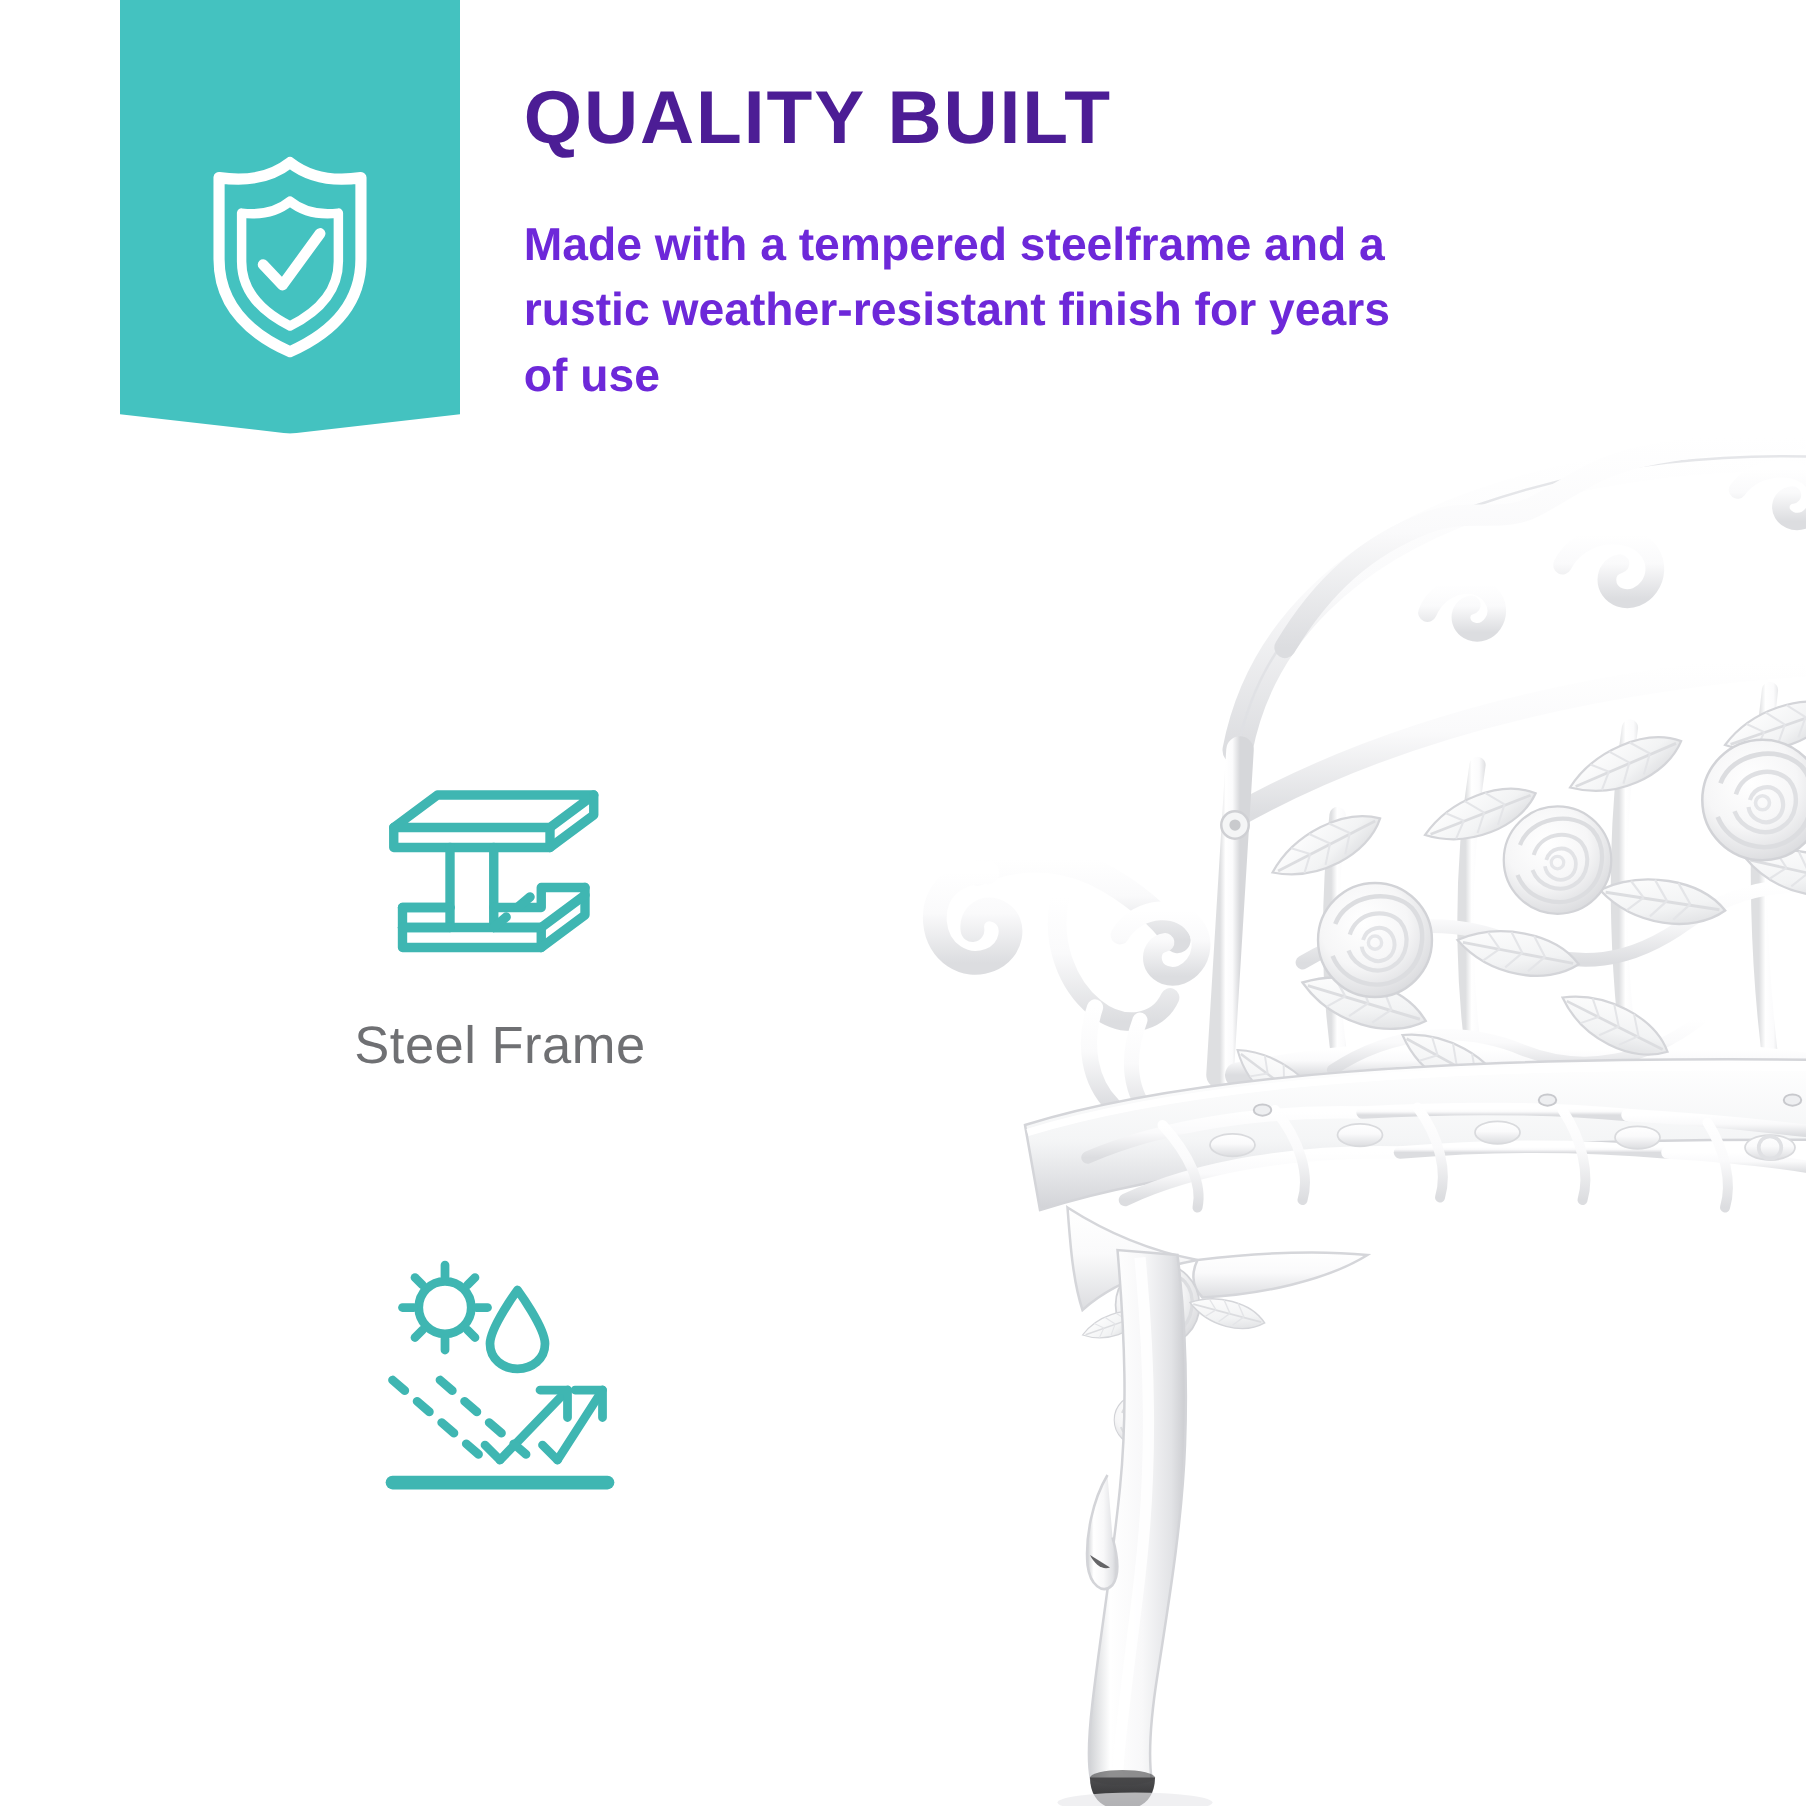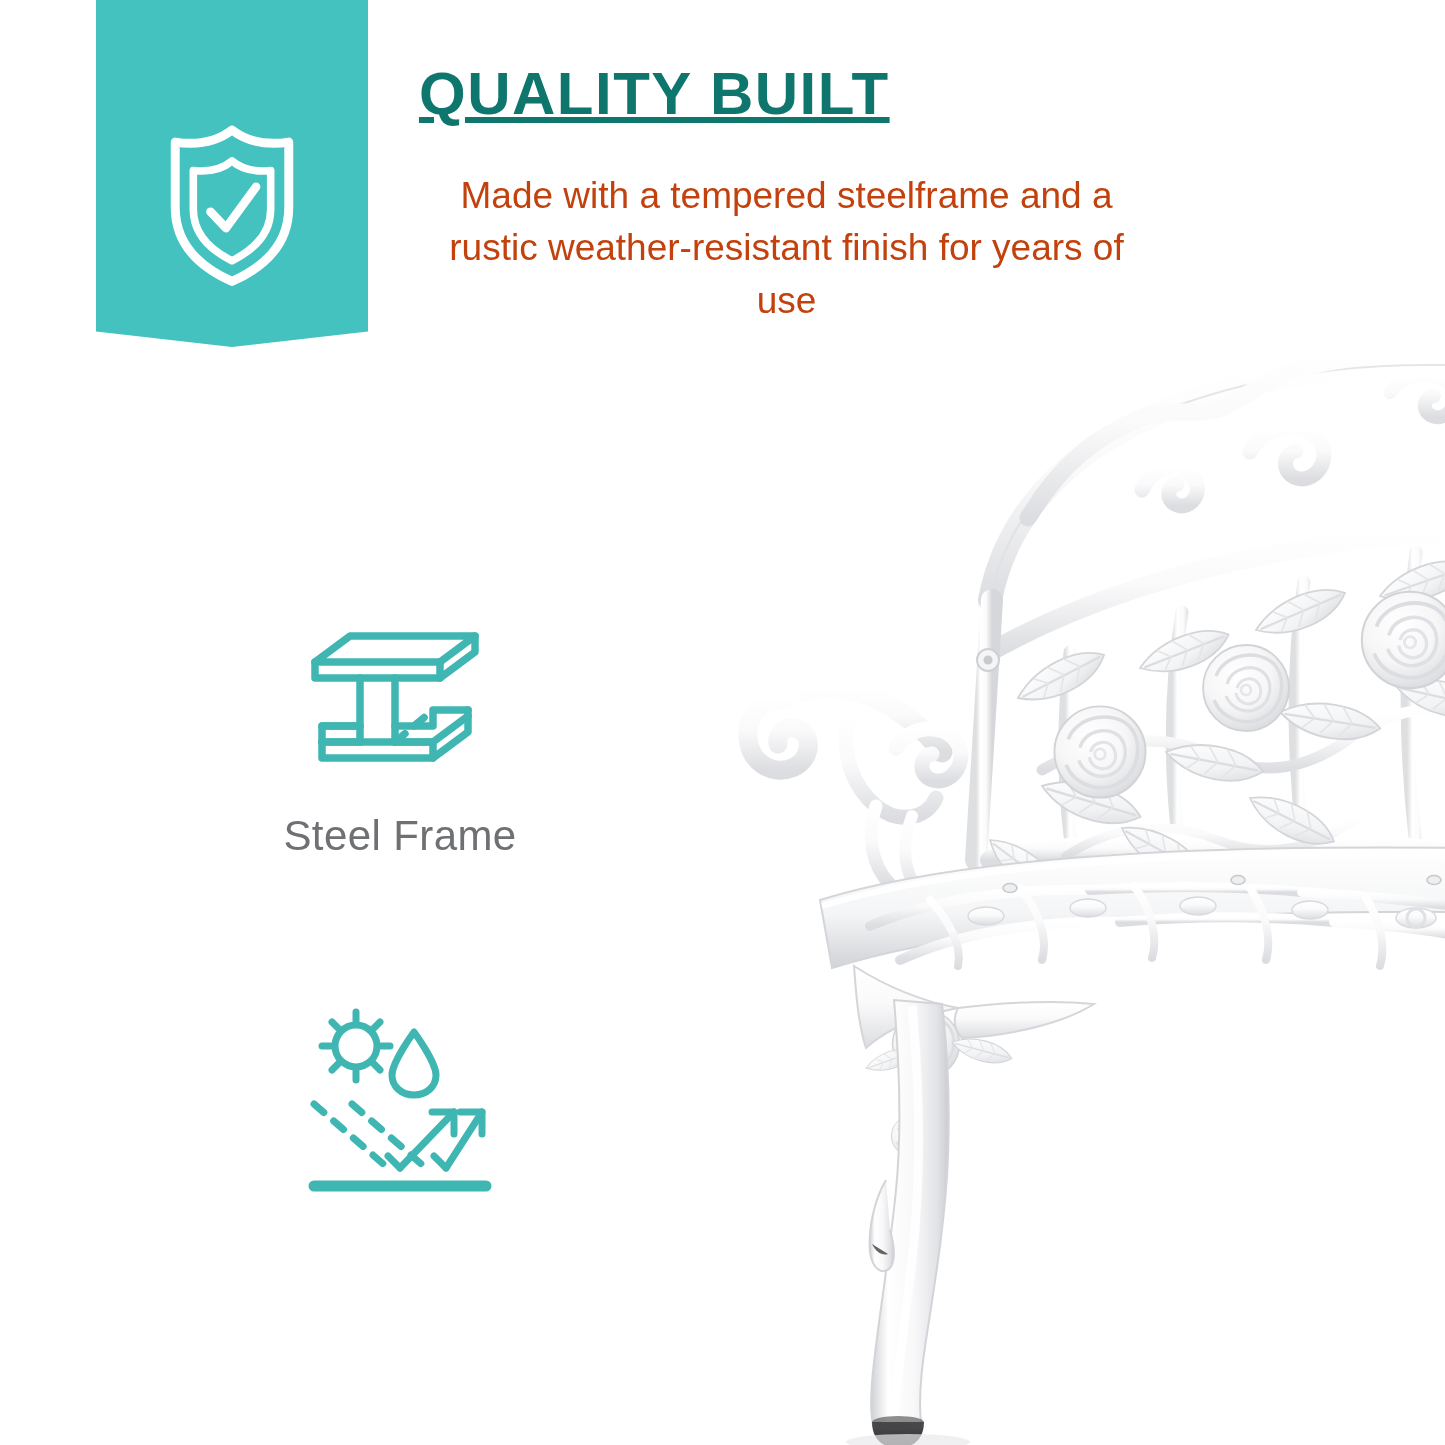--- a/index.html
+++ b/index.html
@@ -45,34 +45,32 @@
     left: 419px;
     top: 62px;
     width: 760px;
   }
   .headline {
     margin: 0;
     font-size: 60px;
     line-height: 1.06;
     font-weight: 700;
     letter-spacing: 1.5px;
-    color: #0f766e;
+    color: #4c1d95;
     text-transform: uppercase;
     white-space: nowrap;
-    text-decoration: underline;
   }
   .subhead {
     margin: 0;
     padding-top: 44px;
     font-size: 37px;
     line-height: 1.42;
-    font-weight: 400;
-    color: #c2410c;
+    font-weight: 700;
+    color: #6d28d9;
     max-width: 735px;
-    text-align: center;
   }
 
   
   .features {
     position: absolute;
     left: 140px;
     top: 590px;
     width: 520px;
   }
   .feature {

